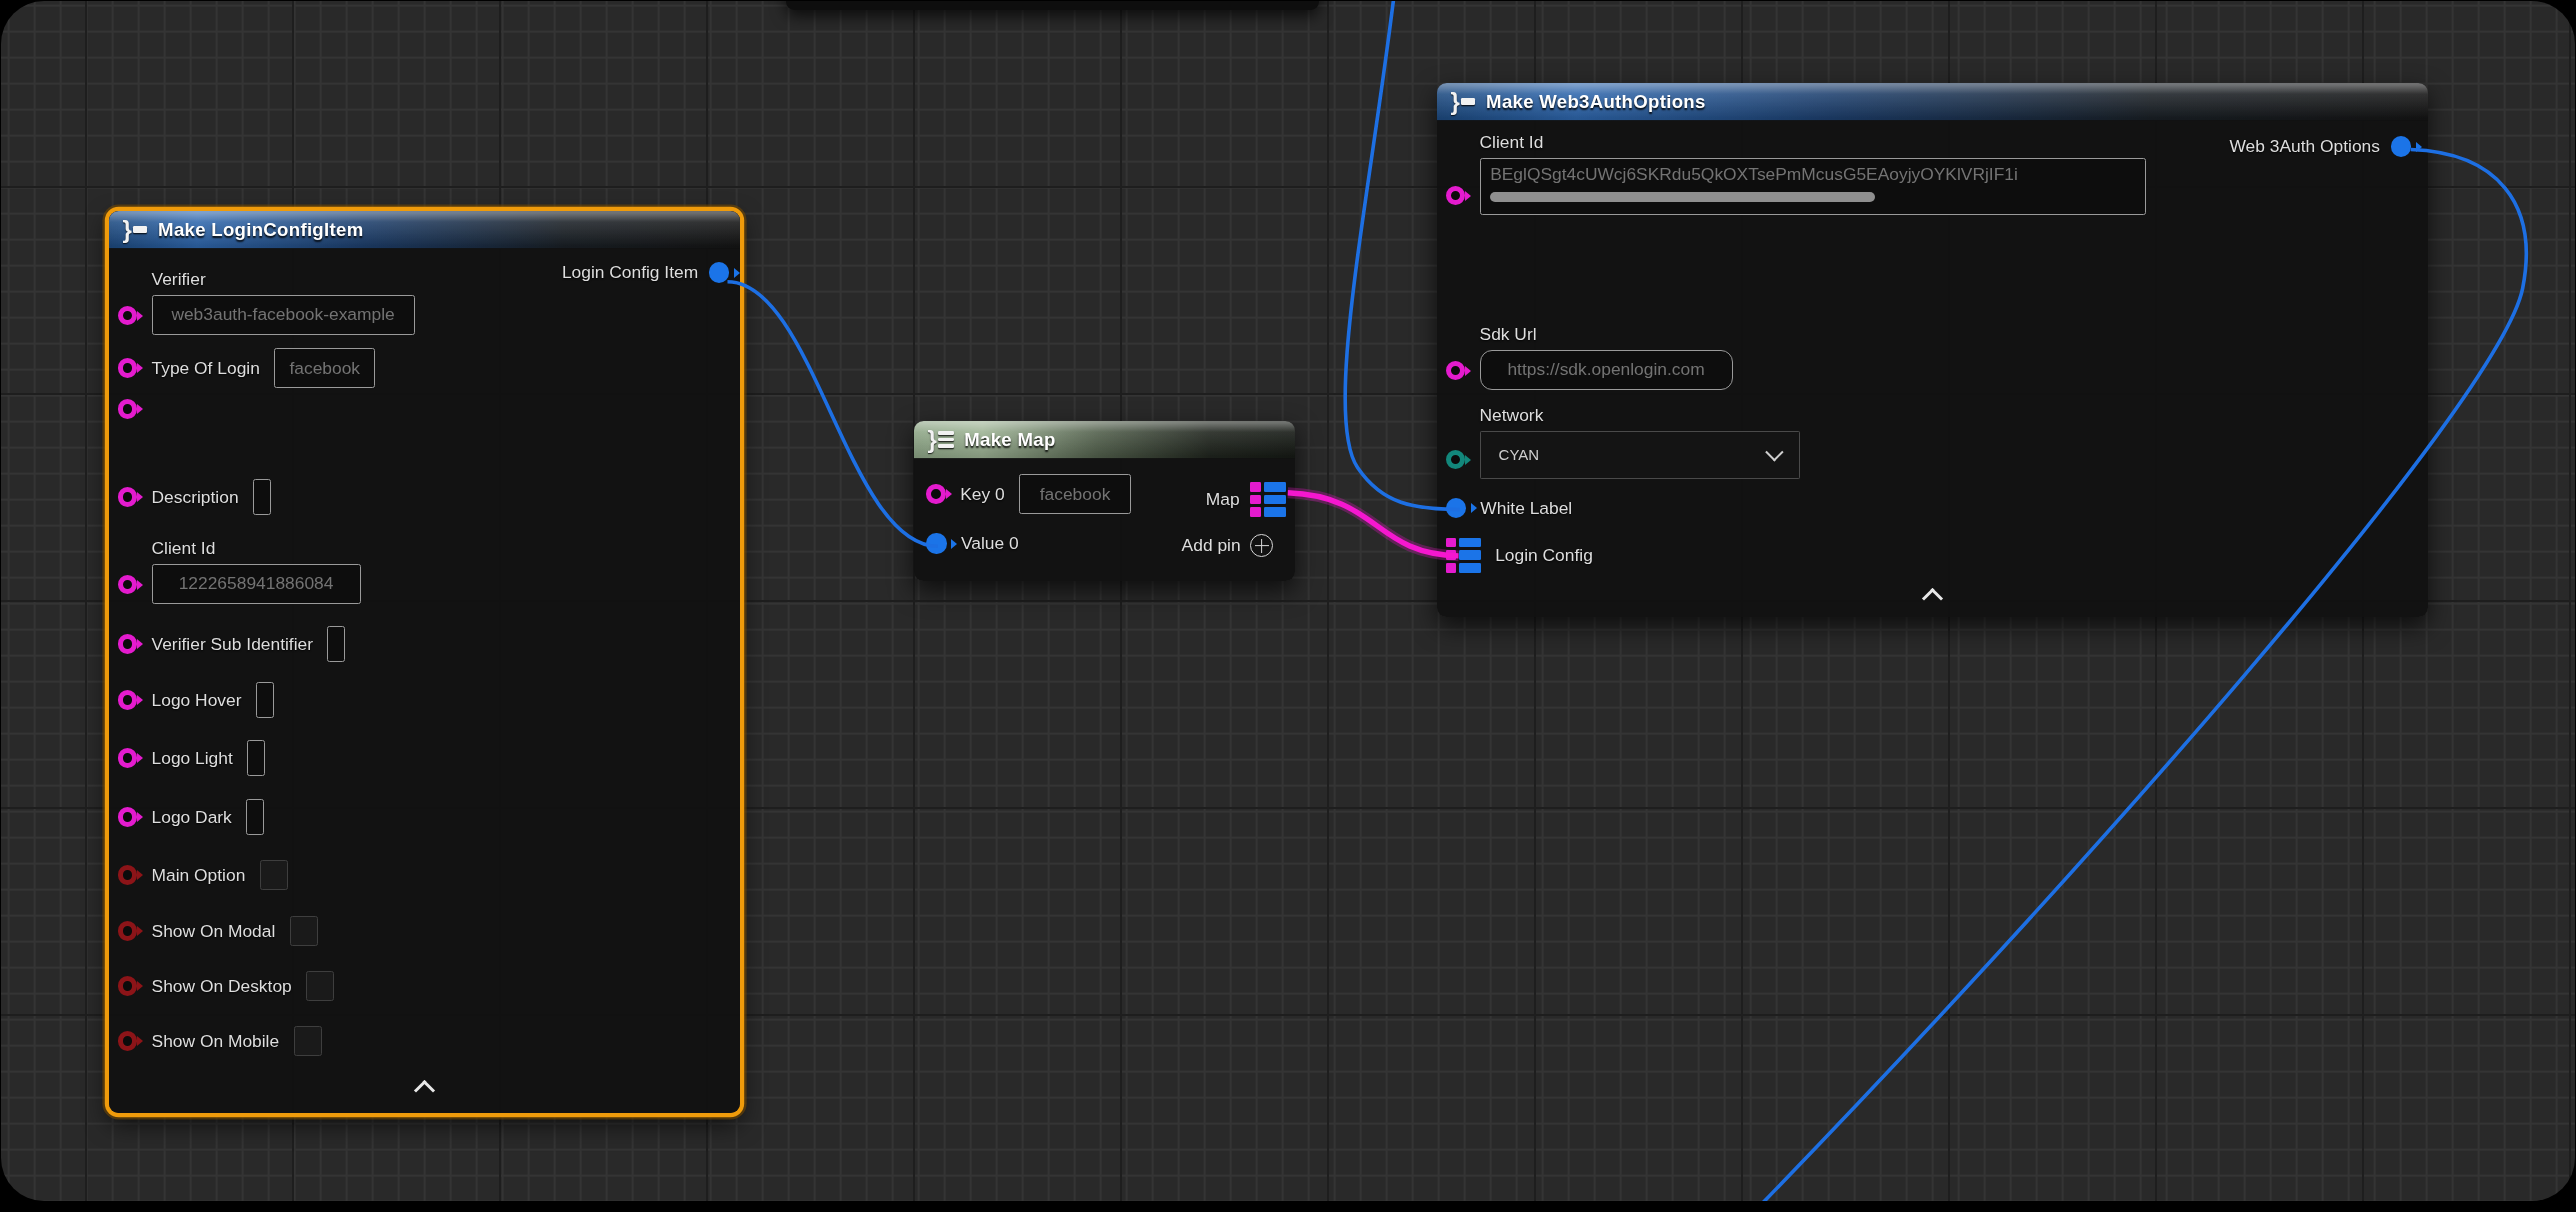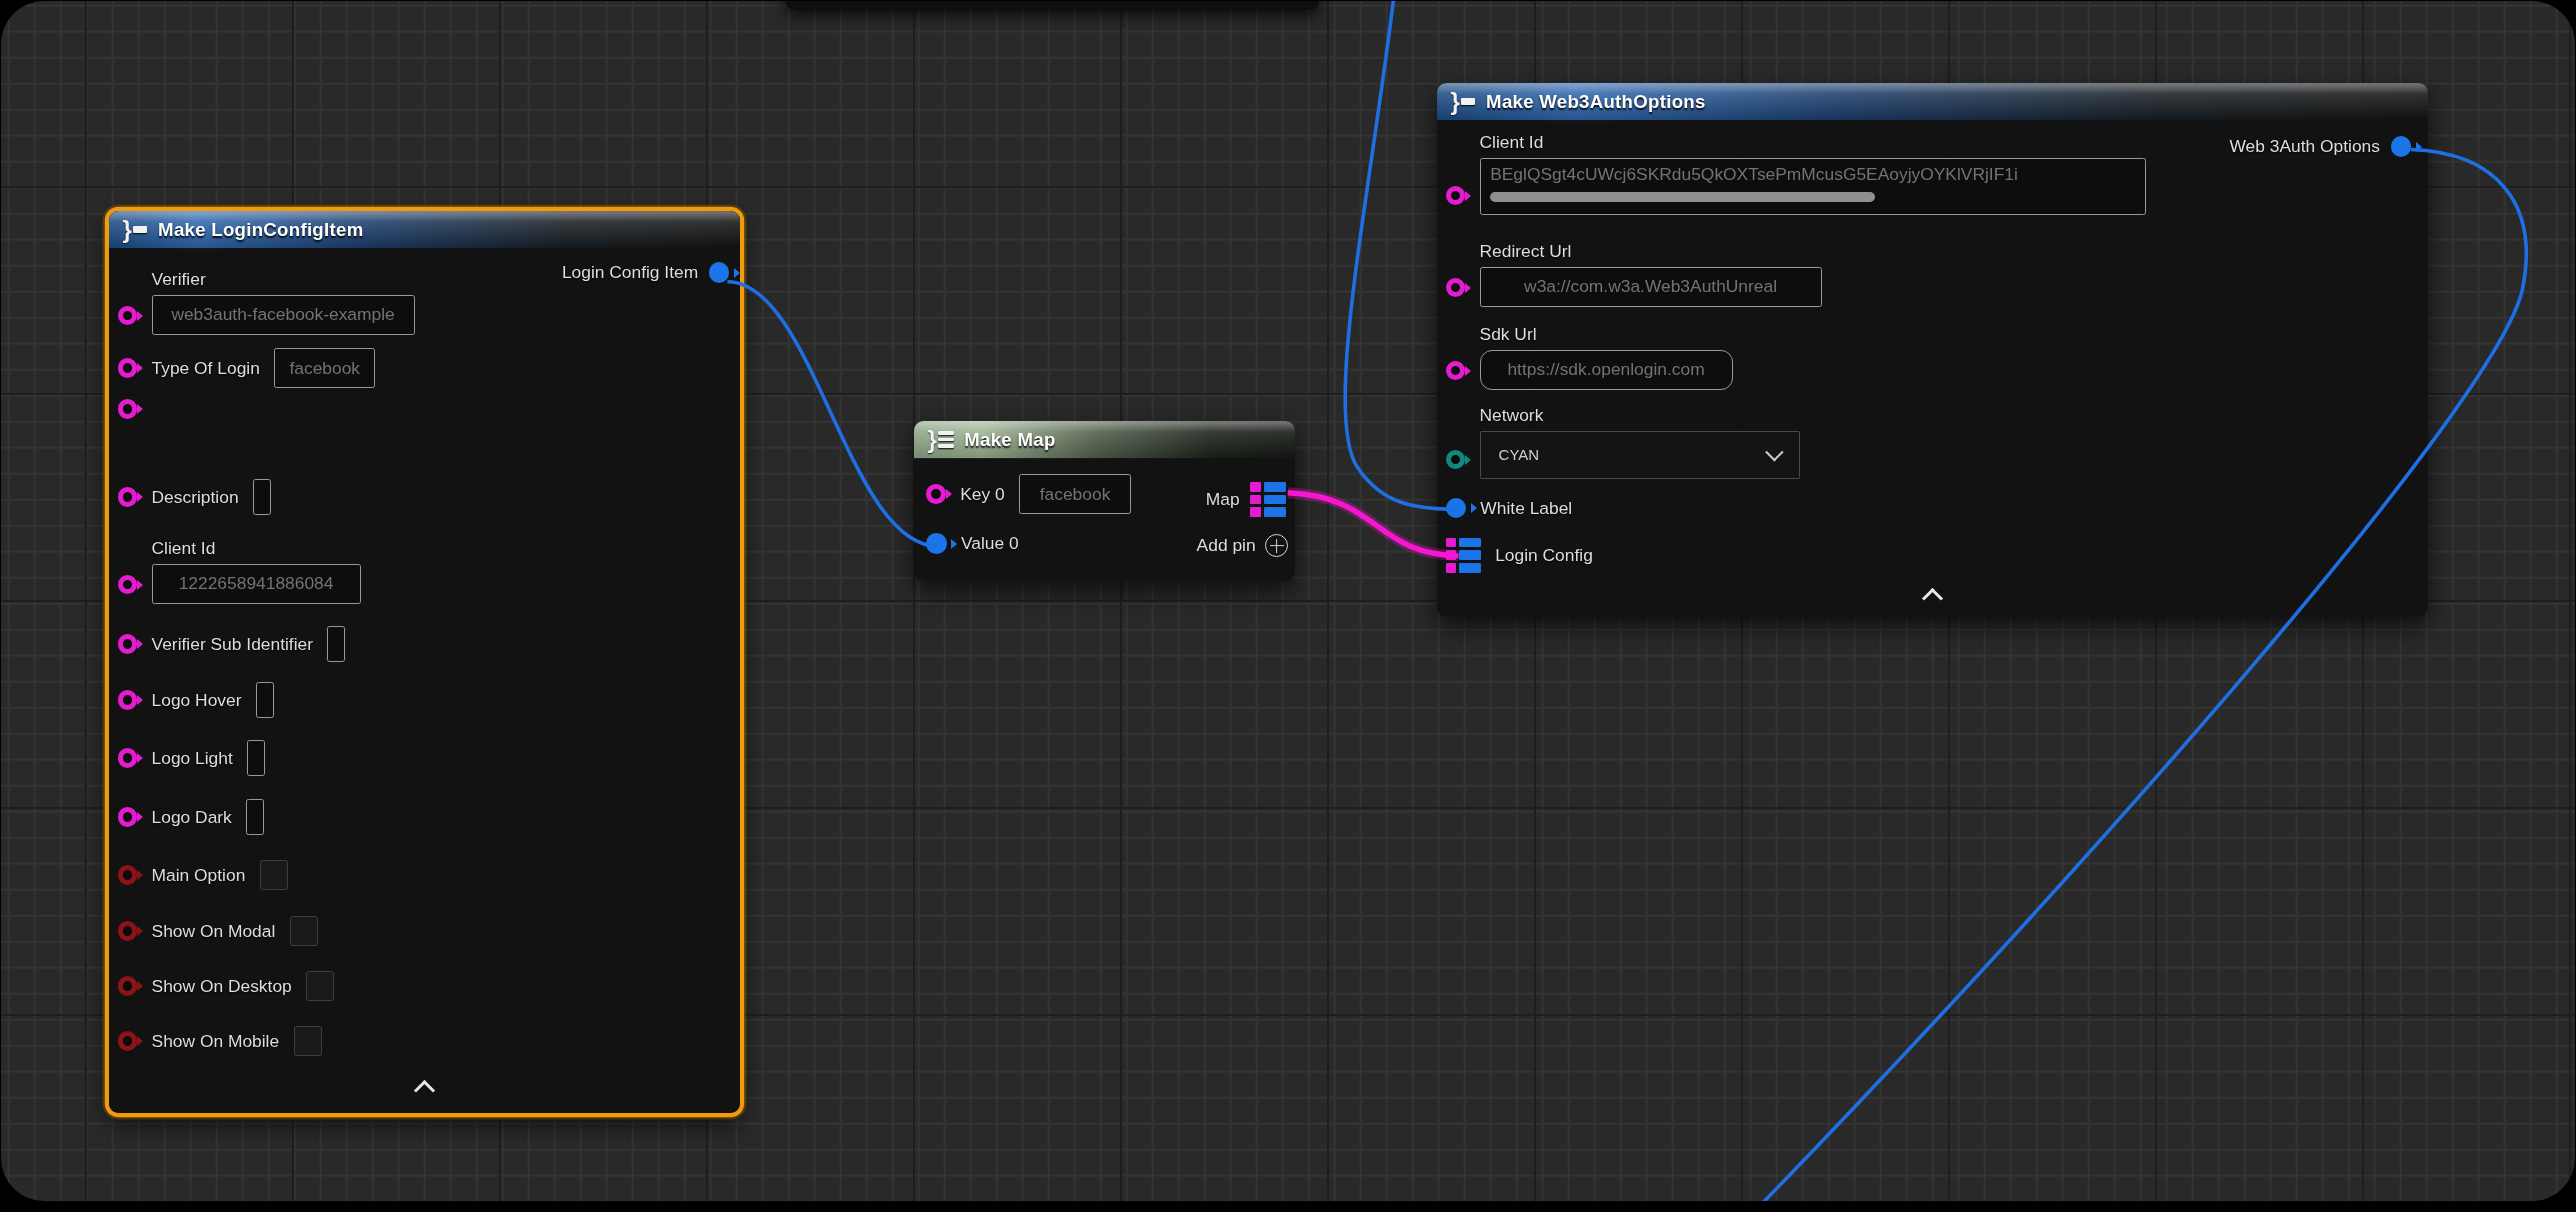--- a/index.html
+++ b/index.html
@@ -229,21 +229,21 @@
           <b class="v"></b>
           <b class="k"></b>
           <b class="v"></b>
         </span>
     </div>
 
     <div class="row" style="top:112px;left:12px;">
       <span class="pin solid obj"></span>
       <span class="plabel">Value 0</span>
     </div>
-    <div class="outrow addpin" style="top:113px;right:7px;justify-content:flex-end;">
+    <div class="outrow addpin" style="top:113px;right:22px;justify-content:flex-end;">
       <span>Add pin</span>
       <span class="plus"></span>
     </div>
   </div>
 
   <div class="node" style="left:1436px;top:82px;width:991px;height:534px;">
     <div class="nheader blue">
       <span class="nicon">
           <i class="brace">}</i>
           <i class="sq"></i>
@@ -260,29 +260,20 @@
       <span class="pin hollow str"></span>
       <div class="col">
         <span class="plabel">Client Id</span>
         <div class="tbox clientbox">
           <span>BEglQSgt4cUWcj6SKRdu5QkOXTsePmMcusG5EAoyjyOYKlVRjIF1i</span>
           <span class="hscroll"></span>
         </div>
       </div>
     </div>
 
-    <div class="row stk" style="top:158px;left:8.4px;">
-      <span class="pin hollow str"></span>
-      <div class="col">
-        <span class="plabel">Redirect Url</span>
-        <div class="tbox" style="width:342px;">
-          <span>w3a://com.w3a.Web3AuthUnreal</span>
-          </div>
-      </div>
-    </div>
 
     <div class="row stk" style="top:241px;left:8.4px;">
       <span class="pin hollow str"></span>
       <div class="col">
         <span class="plabel">Sdk Url</span>
         <div class="tbox" style="width:253px;border-radius:12px;">
           <span>https://sdk.openlogin.com</span>
           </div>
       </div>
     </div>

